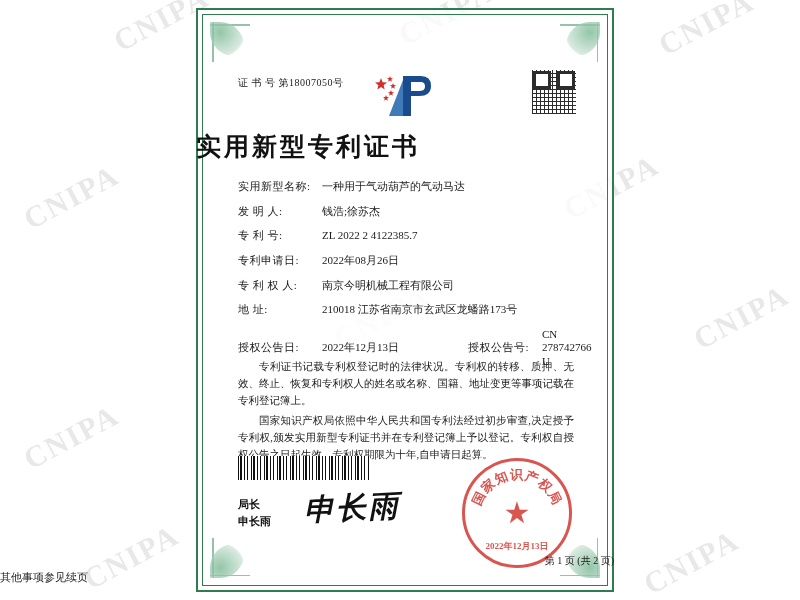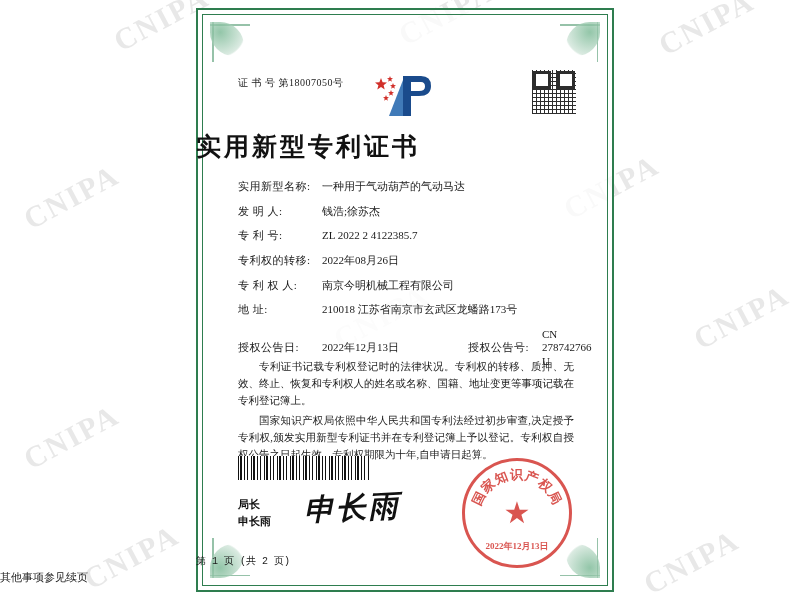--- a/index.html
+++ b/index.html
@@ -259,22 +259,22 @@
     color: #d1302a;
     font-family: "Liberation Serif", serif;
     font-size: 9px;
     font-weight: bold;
   }
 
   
   .page-no {
     position: absolute;
     left: 0; right: 0; top: 546px;
-    text-align: left;
-    font-family: Liberation Mono, monospace;
+    text-align: right;
+    font-family: Liberation Serif, serif;
     font-size: 10px;
     color: #1a1a1a;
   }
   .outside-note {
     position: absolute;
     left: 0; right: 0; top: 570px;
     font-family: "Liberation Serif", serif;
     font-size: 11px;
     color: #1a1a1a;
   }
@@ -335,21 +335,21 @@
       </div>
       <div class="frow">
         <div class="flabel">发 明 人:</div>
         <div class="fvalue">钱浩;徐苏杰</div>
       </div>
       <div class="frow">
         <div class="flabel">专 利 号:</div>
         <div class="fvalue">ZL 2022 2 4122385.7</div>
       </div>
       <div class="frow">
-        <div class="flabel">专利权的转移:</div>
+        <div class="flabel">专利申请日:</div>
         <div class="fvalue">2022年08月26日</div>
       </div>
       <div class="frow">
         <div class="flabel">专 利 权 人:</div>
         <div class="fvalue">南京今明机械工程有限公司</div>
       </div>
       <div class="frow">
         <div class="flabel">地 址:</div>
         <div class="fvalue">210018 江苏省南京市玄武区龙蟠路173号</div>
       </div>

